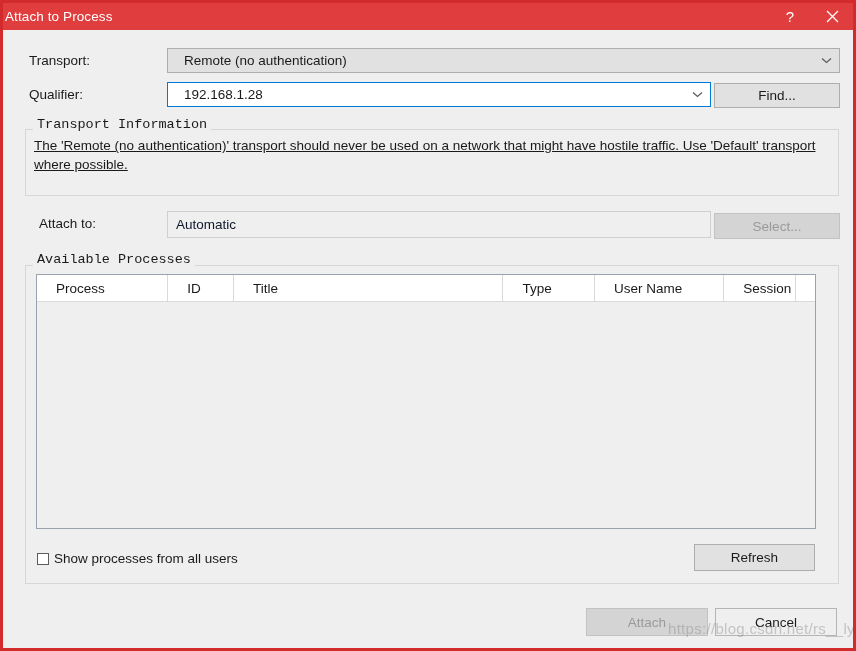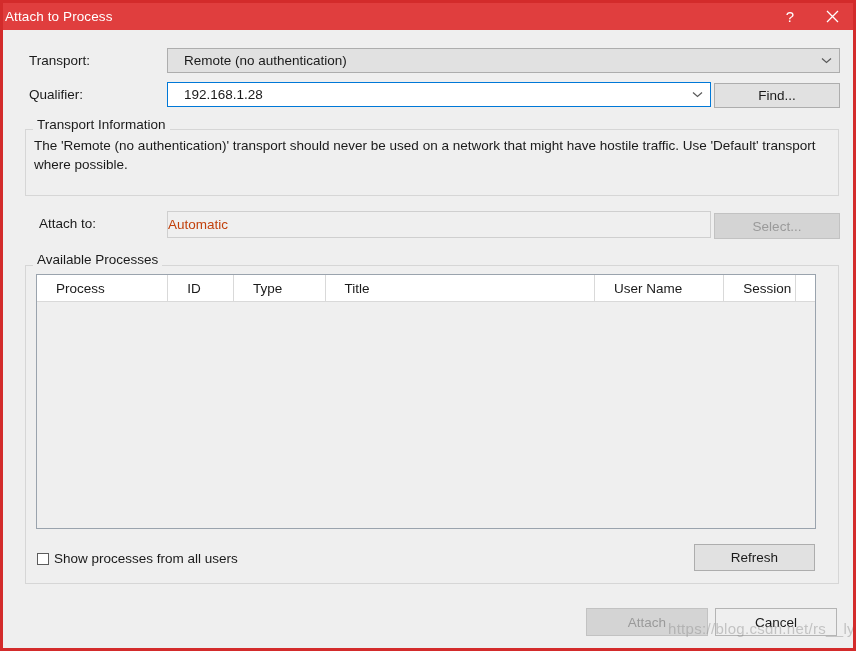--- a/index.html
+++ b/index.html
@@ -91,21 +91,22 @@
   .combo .arrow svg { display: block; }
 
   .textbox-disabled {
     position: absolute;
     box-sizing: border-box;
     display: flex;
     align-items: center;
     font-size: 13.5px;
     background: #efefef;
     border: 1px solid #cfcfcf;
-    color: #c2410c;
+    color: #0f172a;
+    padding-left: 8px;
     white-space: nowrap;
   }
 
   
   .btn {
     position: absolute;
     box-sizing: border-box;
     display: flex;
     align-items: center;
     justify-content: center;
@@ -131,26 +132,28 @@
     box-sizing: border-box;
     border: 1px solid #d6d6d6;
   }
   .group-title {
     position: absolute;
     font-size: 13.5px;
     color: #1a1a1a;
     background: #efefef;
     padding: 0 4px;
     white-space: nowrap;
+    font-family: Liberation Mono, monospace;
   }
   .group-body {
     position: absolute;
     font-size: 13.5px;
     color: #1a1a1a;
     line-height: 19px;
+    text-decoration: underline;
   }
 
   
   .listview {
     position: absolute;
     box-sizing: border-box;
     border: 1px solid #9aa3ad;
     background: #efefef;
     overflow: hidden;
   }
@@ -257,22 +260,22 @@
   </div>
   <div class="btn disabled" style="left:711px; top:210px; width:126px; height:26px;">Select...</div>
 
   <div class="group" style="left:22px; top:262px; width:814px; height:319px;"></div>
   <div class="group-title" style="left:30px; top:249px;">Available Processes</div>
 
   <div class="listview" style="left:33px; top:271px; width:780px; height:255px;">
     <div class="lv-header">
       <div class="lv-col" style="width:132px;">Process</div>
       <div class="lv-col" style="width:66px;">ID</div>
+      <div class="lv-col" style="width:271px;">Title</div>
       <div class="lv-col" style="width:92px;">Type</div>
-      <div class="lv-col" style="width:271px;">Title</div>
       <div class="lv-col" style="width:130px;">User Name</div>
       <div class="lv-col" style="width:72px;">Session</div>
       <div class="lv-col" style="flex:1 1 auto;"></div>
     </div>
     <div class="lv-body"></div>
   </div>
 
   <div class="checkrow" style="left:34px; top:548px;">
     <span class="checkbox"></span>
     <span>Show processes from all users</span>

